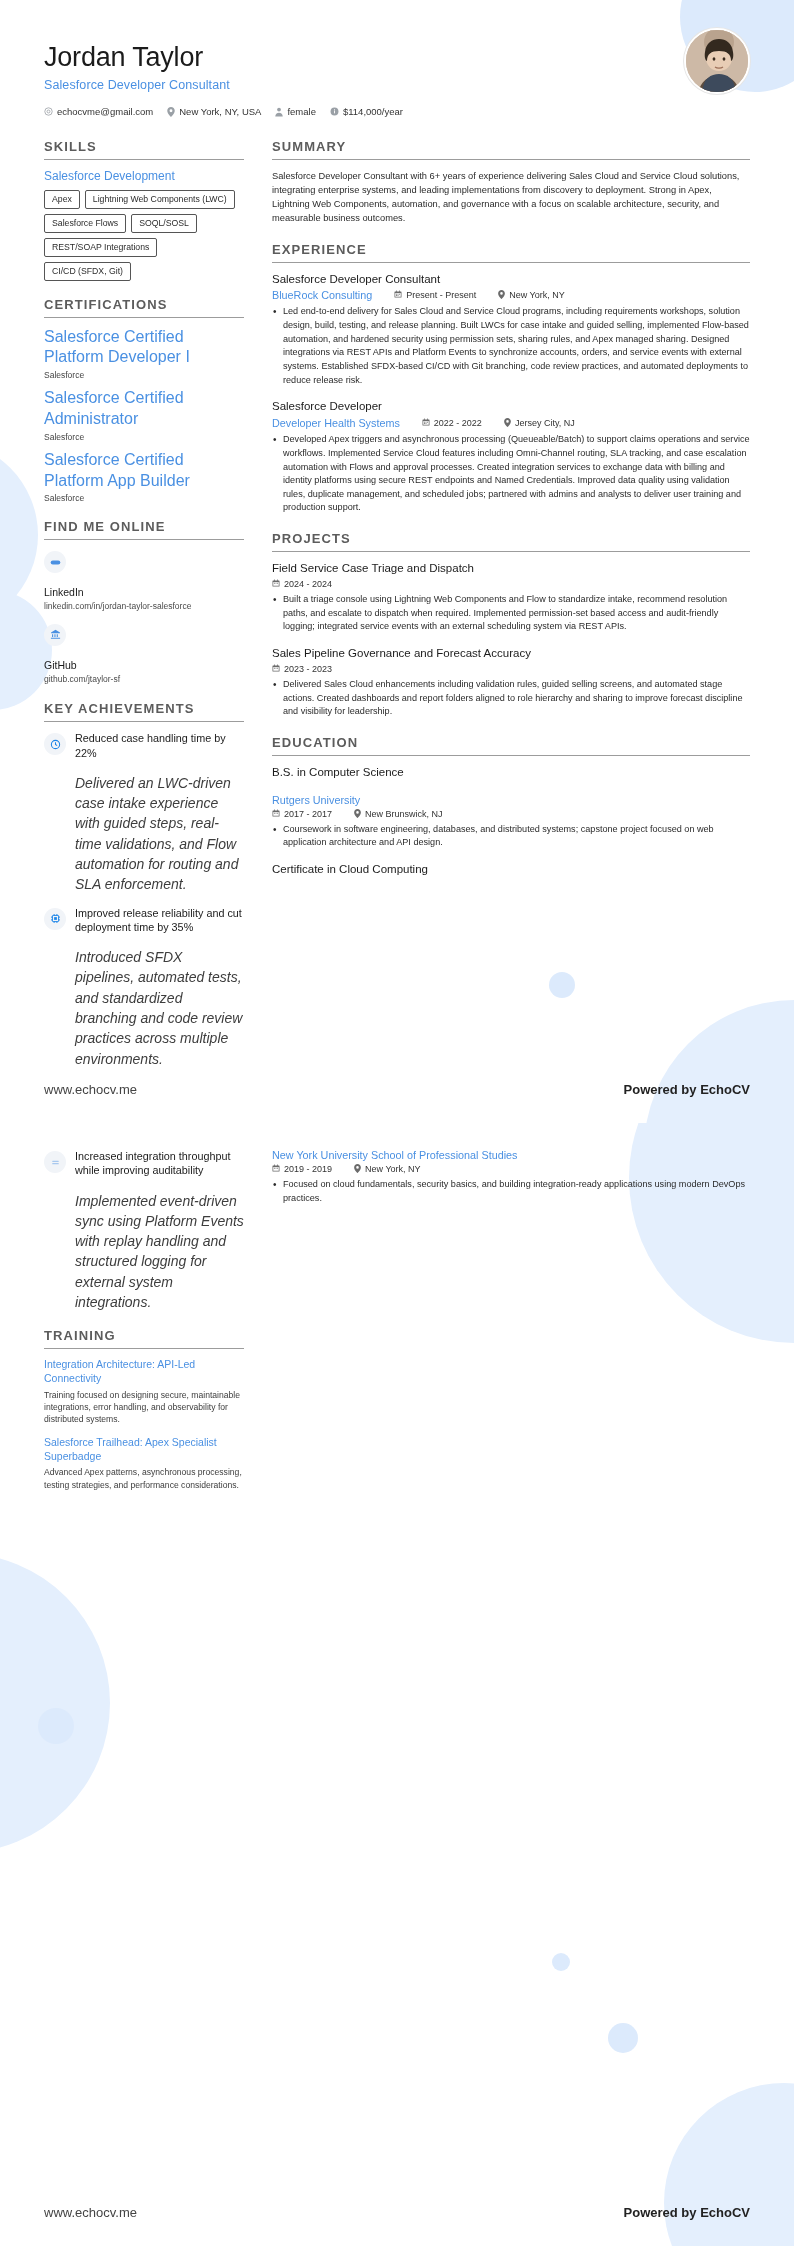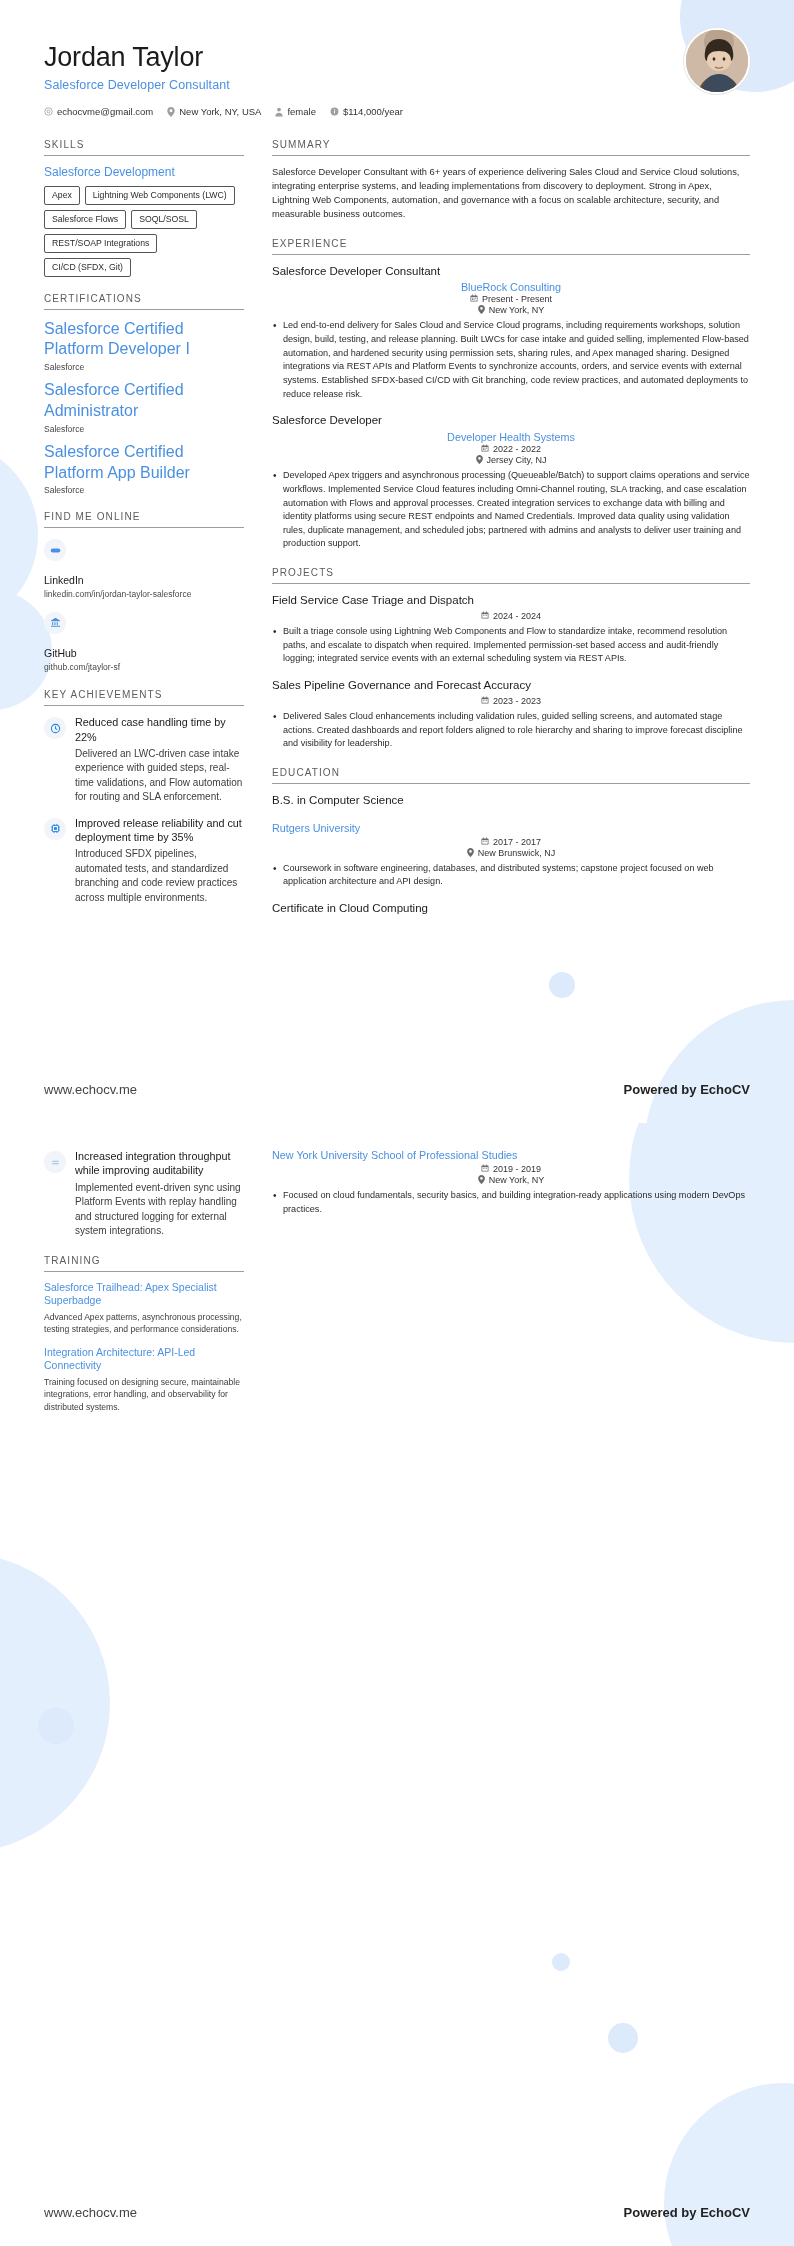--- a/index.html
+++ b/index.html
@@ -94,27 +94,28 @@
     display: flex;
     padding: 22px 44px 0 44px;
     gap: 28px;
     align-items: flex-start;
   }
   .col-left  { width: 200px; flex: 0 0 200px; }
   .col-right { flex: 1 1 auto; }
 
   .section { margin-bottom: 16px; }
   .section-title {
-    font-size: 10px;
+    font-size: 13px;
     letter-spacing: 1.1px;
     color: #5c5c5c;
     text-transform: uppercase;
     padding-bottom: 5px;
     border-bottom: 1.3px solid #9c9c9c;
     margin-bottom: 9px;
+    font-weight: bold;
   }
 
   
   .skill-group-name {
     font-size: 12px;
     color: #4a90e2;
     margin-bottom: 7px;
   }
   .chips { display: flex; flex-wrap: wrap; gap: 5px 5px; }
   .chip {
@@ -170,24 +171,25 @@
     align-items: flex-start;
     margin-bottom: 11px;
   }
   .ach-body { flex: 1 1 auto; }
   .ach-title {
     font-size: 10.8px;
     color: #1b1b1b;
     line-height: 1.32;
   }
   .ach-desc {
-    font-size: 10px;
+    font-size: 14px;
     color: #3d3d3d;
     line-height: 1.45;
-    margin-top: 3px;
+    margin-top: 13px;
+    font-style: italic;
   }
 
   
   .train-item { margin-bottom: 10px; }
   .train-name { font-size: 10.5px; color: #4a90e2; line-height: 1.3; }
   .train-desc { font-size: 8.6px; color: #3d3d3d; line-height: 1.45; margin-top: 3px; }
 
   
   .summary-text {
     font-size: 9.3px;
@@ -197,26 +199,25 @@
   .entry { margin-bottom: 12px; }
   .entry-title {
     font-size: 11.5px;
     color: #1b1b1b;
     line-height: 1.3;
   }
   .entry-meta {
     display: flex;
     align-items: center;
     flex-wrap: wrap;
-    gap: 1px;
+    gap: 22px;
     margin-top: 3px;
     margin-bottom: 4px;
     font-size: 9px;
     color: #333;
-    flex-direction: column;
   }
   .entry-org {
     font-size: 10.8px;
     color: #4a90e2;
   }
   .meta-chip {
     display: flex;
     gap: 4px;
     white-space: nowrap;
   }
@@ -629,27 +630,27 @@
               <div class="ach-title">Increased integration throughput while improving auditability</div>
               <div class="ach-desc">Implemented event-driven sync using Platform Events with replay handling and structured logging for external system integrations.</div>
             </span>
           </div>
         </div>
 
         <div class="section">
           <div class="section-title">TRAINING</div>
 
           <div class="train-item">
+            <div class="train-name">Integration Architecture: API-Led Connectivity</div>
+            <div class="train-desc">Training focused on designing secure, maintainable integrations, error handling, and observability for distributed systems.</div>
+          </div>
+
+          <div class="train-item">
             <div class="train-name">Salesforce Trailhead: Apex Specialist Superbadge</div>
             <div class="train-desc">Advanced Apex patterns, asynchronous processing, testing strategies, and performance considerations.</div>
-          </div>
-
-          <div class="train-item">
-            <div class="train-name">Integration Architecture: API-Led Connectivity</div>
-            <div class="train-desc">Training focused on designing secure, maintainable integrations, error handling, and observability for distributed systems.</div>
           </div>
         </div>
 
       </div>
 
       <div class="col-right">
 
         <div class="section">
           <div class="entry">
             <div class="entry-org">New York University School of Professional Studies</div>

